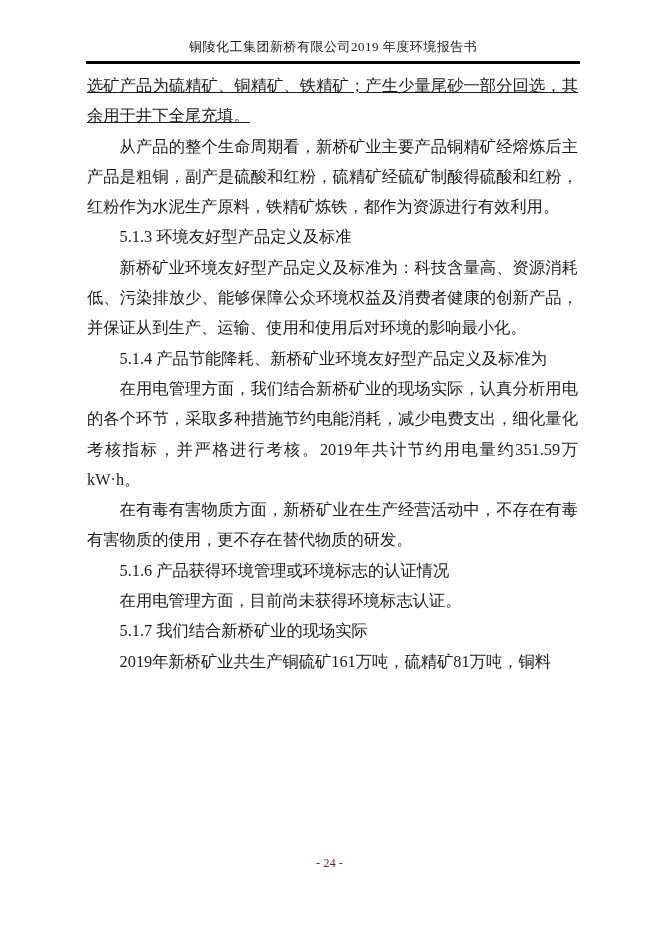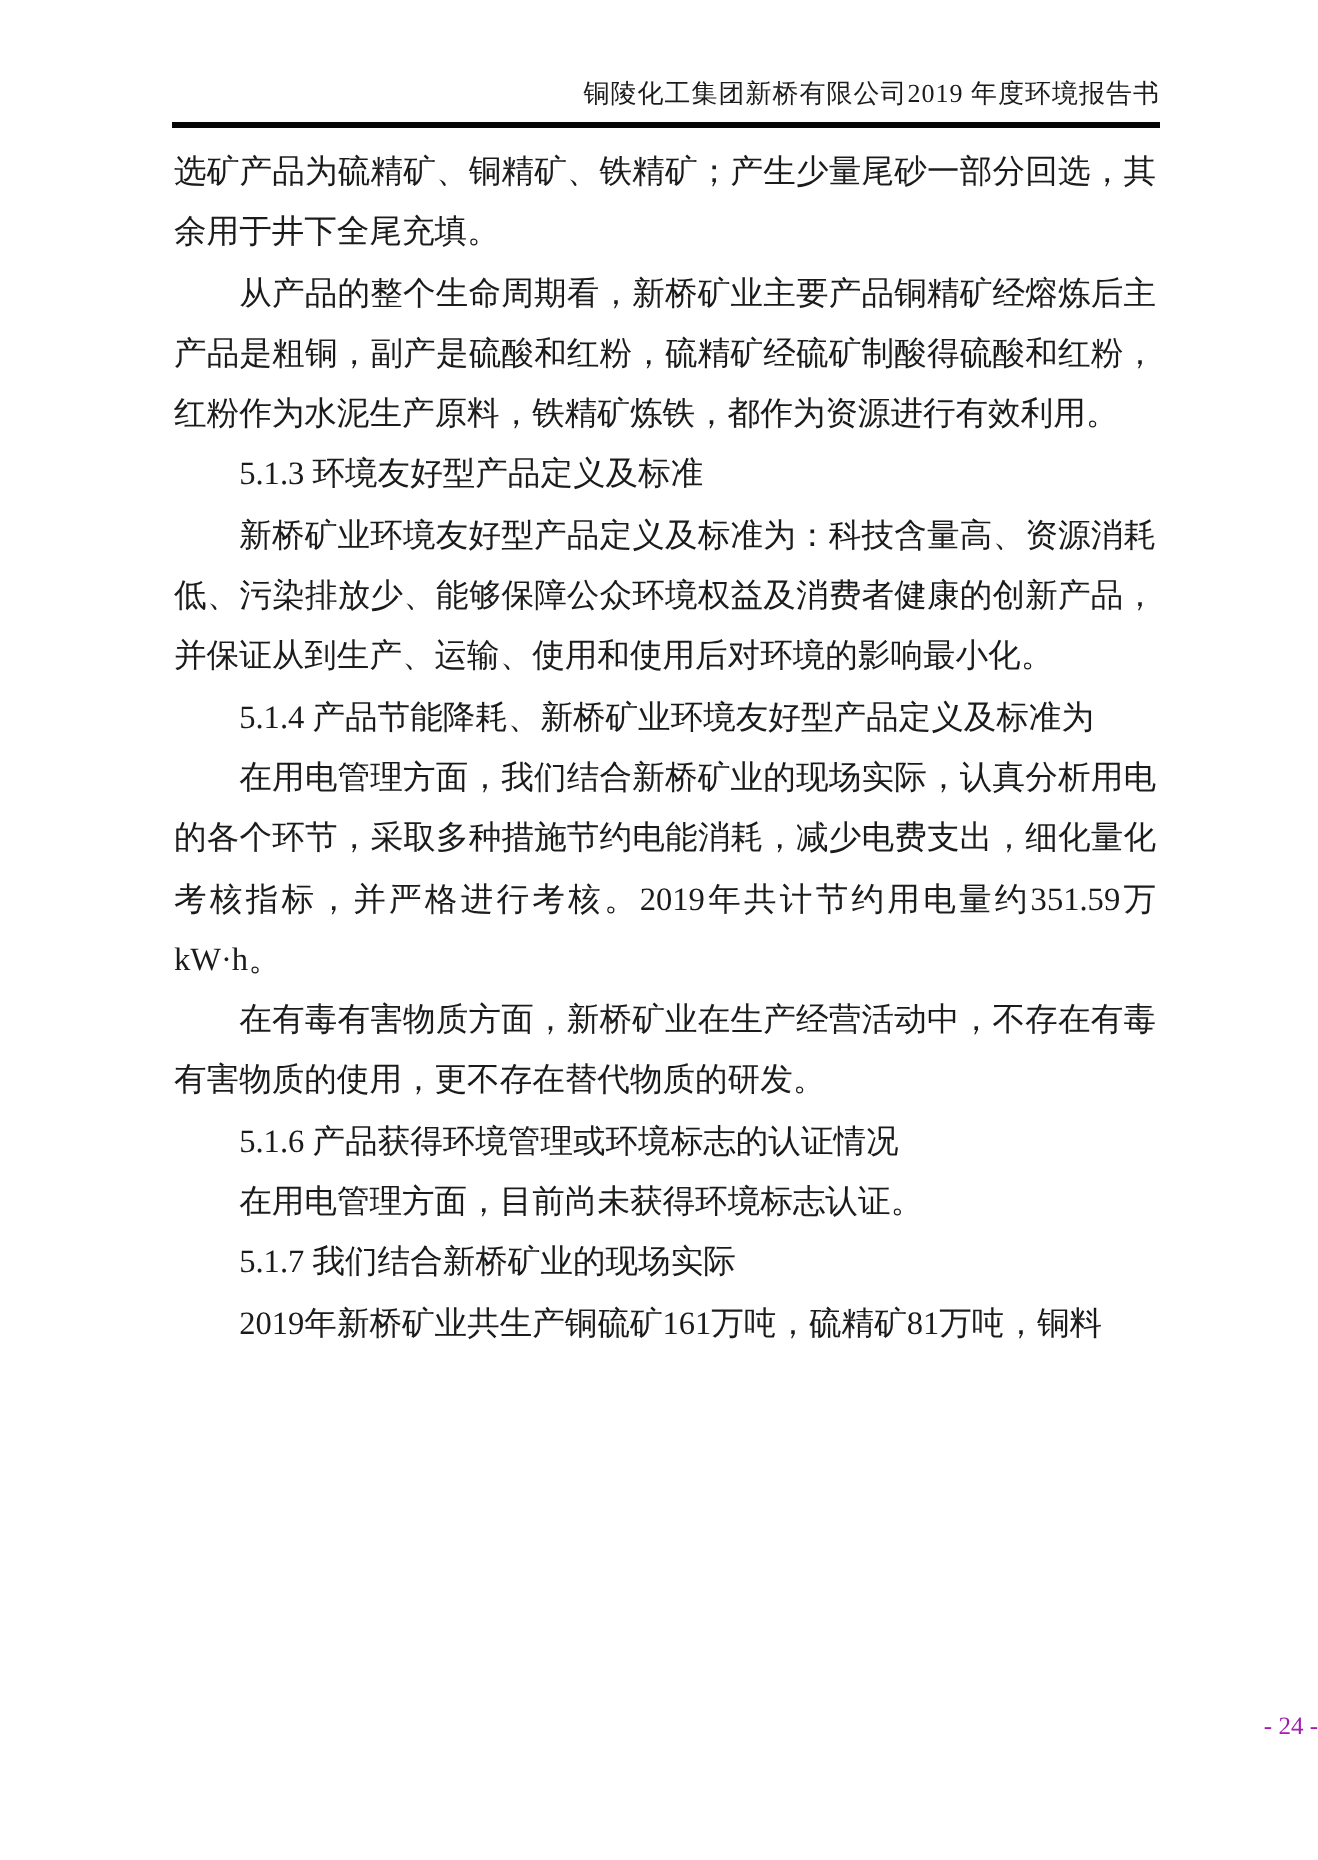--- a/index.html
+++ b/index.html
@@ -14,21 +14,21 @@
     background: #ffffff;
     font-family: "Liberation Serif", "DejaVu Serif", serif;
     color: #1b1b1b;
     overflow: hidden;
   }
   .doc-header {
     position: absolute;
     top: 38px;
     left: 86px;
     width: 494px;
-    text-align: right;
+    text-align: center;
     font-size: 13px;
     letter-spacing: 0.5px;
     color: #1b1b1b;
   }
   .doc-header-rule {
     position: absolute;
     top: 61px;
     left: 86px;
     width: 494px;
     height: 3px;
@@ -42,29 +42,30 @@
     font-size: 16.3px;
     line-height: 30.3px;
     text-align: justify;
   }
   .block {
     margin: 0;
     text-indent: 2em;
   }
   .block.no-indent {
     text-indent: 0;
+    text-decoration: underline;
   }
   .doc-footer {
     position: absolute;
     top: 856px;
     left: 0;
     width: 100%;
-    text-align: right;
+    text-align: center;
     font-size: 12.5px;
-    color: #a21caf;
+    color: #7f1d1d;
   }
 </style>
 </head>
 <body>
 
 <div class="page">
 
   <div class="doc-header">铜陵化工集团新桥有限公司2019 年度环境报告书</div>
 
   <div class="doc-header-rule"></div>

